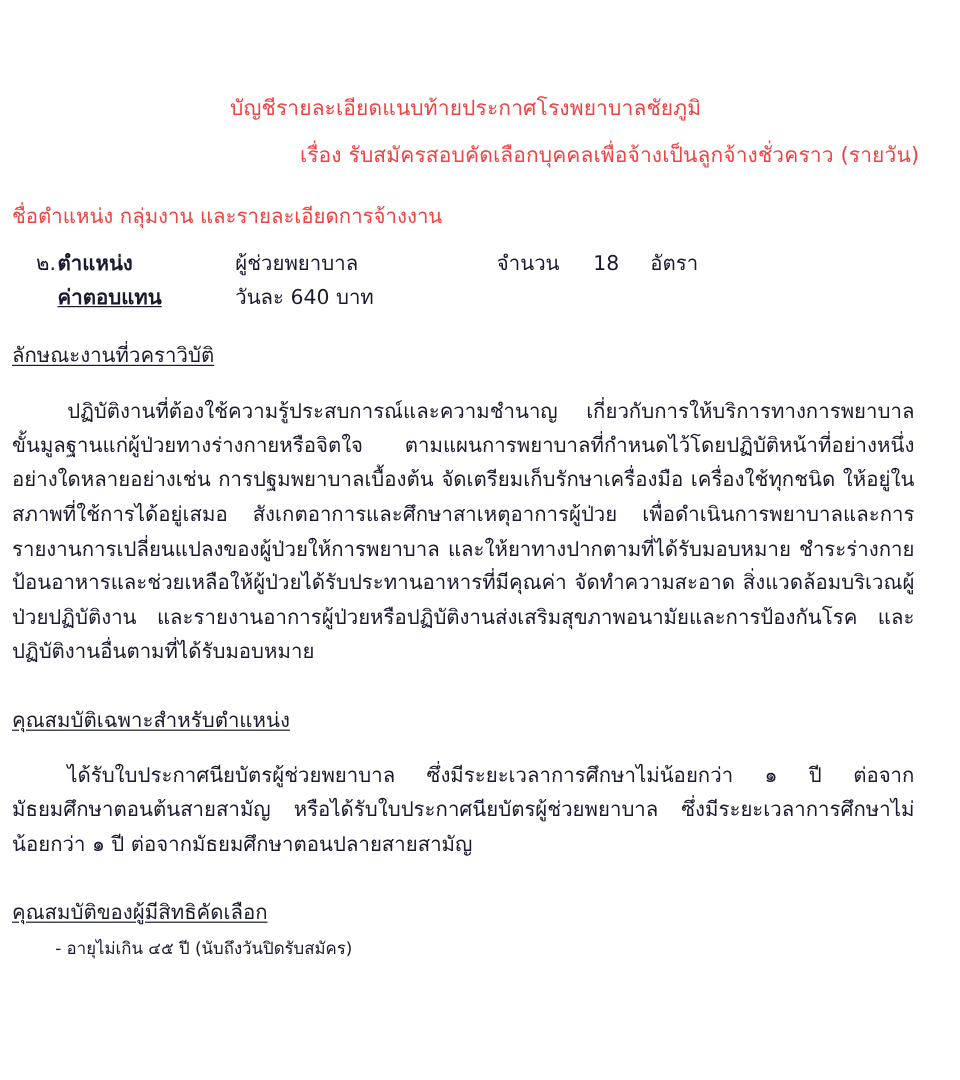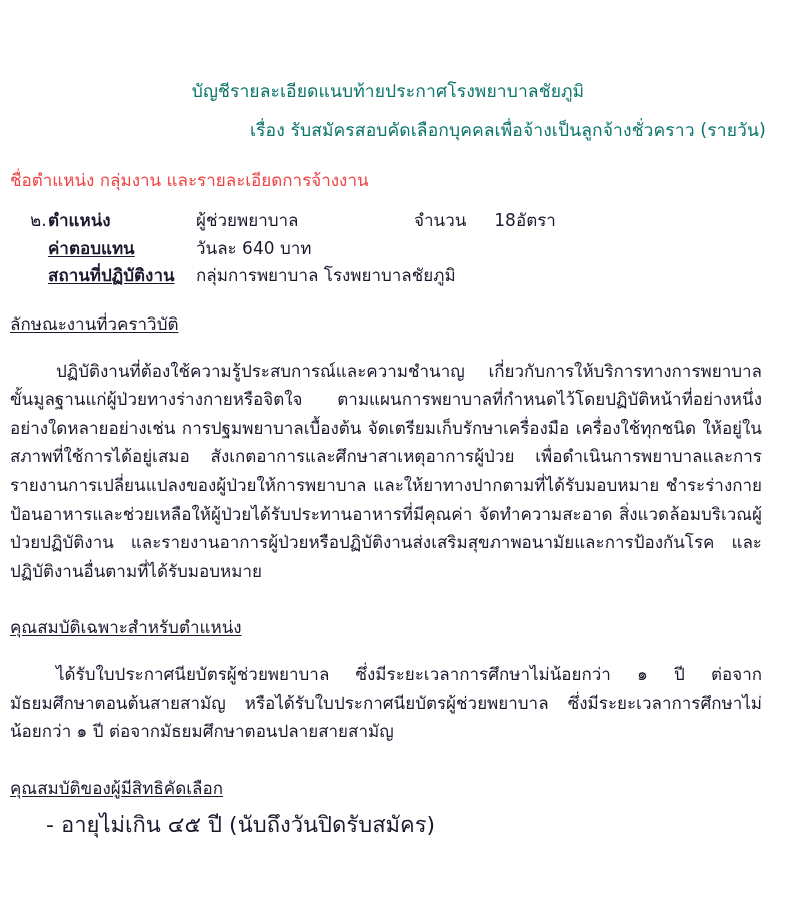--- a/index.html
+++ b/index.html
@@ -19,21 +19,21 @@
     width: 800px;
     height: 900px;
     box-sizing: border-box;
     padding: 78px 34px 0 10px;
   }
   .doc-title {
     text-align: center;
     font-size: 17.5px;
     line-height: 1.55;
     letter-spacing: 0.1px;
-    color: #0f766e;
+    color: #ef4444;
   }
   .doc-title .line2 {
     display: block;
     margin-top: 12px;
     text-align: right;
   }
   .section-label {
     margin-top: 22px;
     font-size: 17px;
     color: #ef4444;
@@ -68,40 +68,41 @@
     width: 218px;
     flex: 0 0 218px;
   }
   .qty-label {
     margin-left: 0;
   }
   .qty-num {
     margin-left: 28px;
   }
   .qty-unit {
+    margin-left: 26px;
   }
   .heading-ul {
     margin-top: 20px;
     font-size: 17px;
     text-decoration: underline;
     text-underline-offset: 2px;
     display: inline-block;
   }
   .para {
     margin-top: 20px;
     font-size: 17px;
     line-height: 1.68;
     text-align: justify;
     text-justify: inter-word;
     text-indent: 46px;
     padding-right: 4px;
   }
   .bullet-line {
     margin-top: 6px;
-    font-size: 22px;
+    font-size: 14px;
     padding-left: 36px;
   }
   .spacer-sm { height: 8px; }
 </style>
 </head>
 <body>
 
 <div class="page">
 
   <div class="doc-title">
@@ -118,25 +119,20 @@
       <span class="val wide">ผู้ช่วยพยาบาล</span>
       <span class="val qty-label">จำนวน</span>
       <span class="val qty-num">18</span>
       <span class="val qty-unit">อัตรา</span>
     </div>
     <div class="row">
       <span class="num"></span>
       <span class="lbl u">ค่าตอบแทน</span>
       <span class="val">วันละ 640 บาท</span>
     </div>
-    <div class="row">
-      <span class="num"></span>
-      <span class="lbl u">สถานที่ปฏิบัติงาน</span>
-      <span class="val">กลุ่มการพยาบาล โรงพยาบาลชัยภูมิ</span>
-    </div>
   </div>
 
   <div class="heading-ul">ลักษณะงานที่วคราวิบัติ</div>
   <div class="para">ปฏิบัติงานที่ต้องใช้ความรู้ประสบการณ์และความชำนาญ เกี่ยวกับการให้บริการทางการพยาบาลขั้นมูลฐานแก่ผู้ป่วยทางร่างกายหรือจิตใจ ตามแผนการพยาบาลที่กำหนดไว้โดยปฏิบัติหน้าที่อย่างหนึ่งอย่างใดหลายอย่างเช่น การปฐมพยาบาลเบื้องต้น จัดเตรียมเก็บรักษาเครื่องมือ เครื่องใช้ทุกชนิด ให้อยู่ในสภาพที่ใช้การได้อยู่เสมอ สังเกตอาการและศึกษาสาเหตุอาการผู้ป่วย เพื่อดำเนินการพยาบาลและการรายงานการเปลี่ยนแปลงของผู้ป่วยให้การพยาบาล และให้ยาทางปากตามที่ได้รับมอบหมาย ชำระร่างกาย ป้อนอาหารและช่วยเหลือให้ผู้ป่วยได้รับประทานอาหารที่มีคุณค่า จัดทำความสะอาด สิ่งแวดล้อมบริเวณผู้ป่วยปฏิบัติงาน และรายงานอาการผู้ป่วยหรือปฏิบัติงานส่งเสริมสุขภาพอนามัยและการป้องกันโรค และปฏิบัติงานอื่นตามที่ได้รับมอบหมาย</div>
 
   <div class="spacer-sm"></div>
   <div class="heading-ul">คุณสมบัติเฉพาะสำหรับตำแหน่ง</div>
   <div class="para">ได้รับใบประกาศนียบัตรผู้ช่วยพยาบาล ซึ่งมีระยะเวลาการศึกษาไม่น้อยกว่า ๑ ปี ต่อจากมัธยมศึกษาตอนต้นสายสามัญ หรือได้รับใบประกาศนียบัตรผู้ช่วยพยาบาล ซึ่งมีระยะเวลาการศึกษาไม่น้อยกว่า ๑ ปี ต่อจากมัธยมศึกษาตอนปลายสายสามัญ</div>
 
   <div class="spacer-sm"></div>

